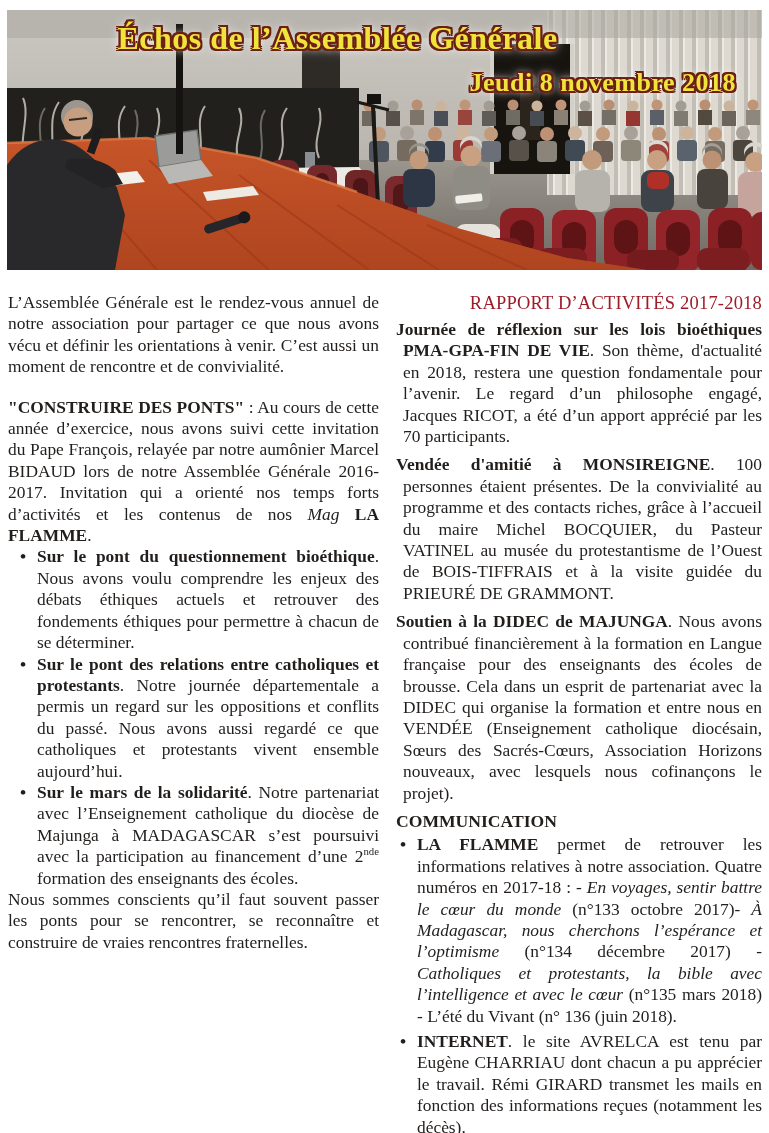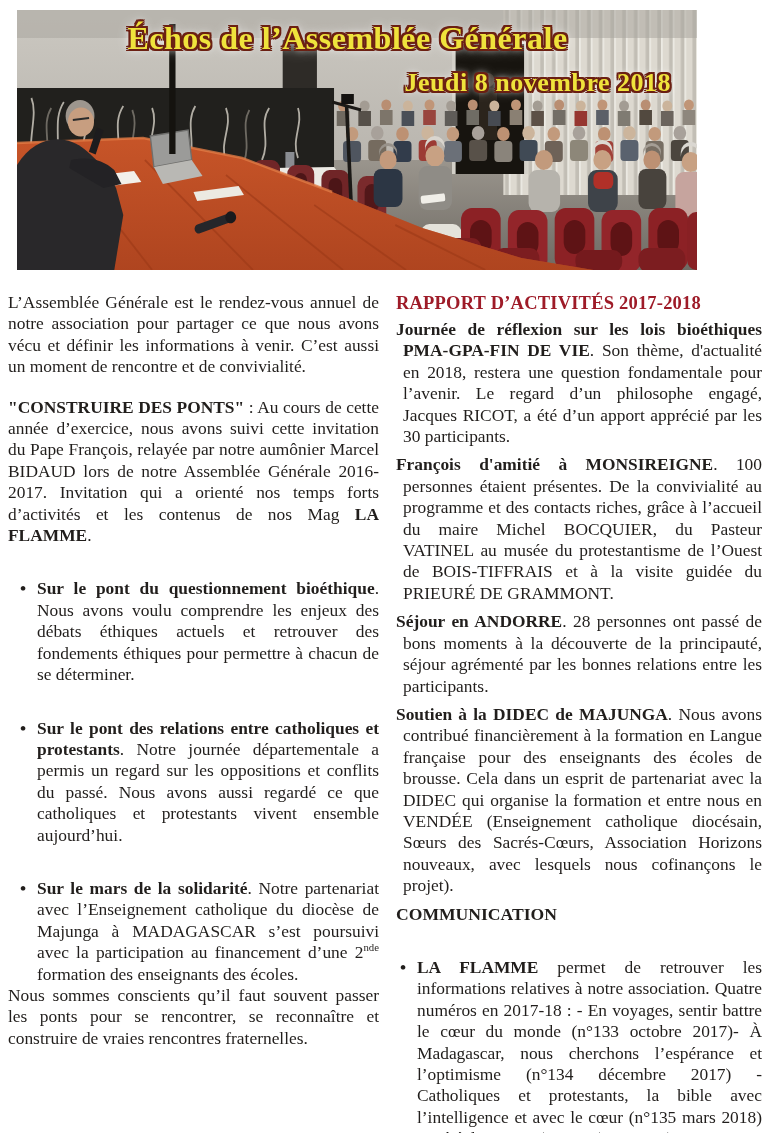--- a/index.html
+++ b/index.html
@@ -14,21 +14,21 @@
     --photo-tablecloth:#bf4e25;
     --photo-chair-red:#8c2125;
   }
   html,body{margin:0;padding:0;}
   body{
     width:769px;height:1133px;overflow:hidden;position:relative;
     background:var(--page-background);
     font-family:"Liberation Serif","DejaVu Serif",serif;
   }
   .photo{
-    position:absolute;left:17px;top:10px;width:680px;height:260px;
+    position:absolute;left:7px;top:10px;width:755px;height:260px;
     overflow:hidden;background:var(--photo-wall);
   }
   .photo svg{display:block;width:100%;height:100%;}
   .photo-title{
     position:absolute;top:10px;left:8px;width:645px;text-align:center;
     font-size:32px;font-weight:bold;color:var(--title-yellow);letter-spacing:.5px;
     text-shadow:
       2px 2px 0 var(--title-outline),-2px -2px 0 var(--title-outline),
       2px -2px 0 var(--title-outline),-2px 2px 0 var(--title-outline),
       2px 0 0 var(--title-outline),-2px 0 0 var(--title-outline),
@@ -49,34 +49,34 @@
     position:absolute;top:292px;
     font-size:17.4px;line-height:21.4px;text-align:justify;
     color:var(--body-text);
     hyphens:auto;-webkit-hyphens:auto;
   }
   .col-left{left:8px;width:371px;}
   .col-right{left:396px;width:366px;}
   p{margin:0;}
   .para-gap{margin-top:19px;}
   .rapport-heading{
-    font-size:18.5px;line-height:22px;font-weight:bold;text-align:left;
+    font-size:18.5px;line-height:22px;font-weight:normal;text-align:right;
     color:var(--heading-red);margin:0 0 5px 0;letter-spacing:.2px;
   }
   .comm-heading{
     font-size:17.6px;line-height:21.4px;font-weight:bold;text-align:left;
     margin:2px 0 2px 0;color:var(--body-text);font-family:Liberation Serif, serif;
   }
   .col-right .rpara{margin-bottom:7px;padding-left:7px;text-indent:-7px;}
-  .bullet{position:relative;padding-left:29px;margin-top:32px;}
+  .bullet{position:relative;padding-left:29px;}
   .bullet::before{content:"\2022";position:absolute;left:12px;font-weight:bold;}
   .col-right .bullet{padding-left:21px;margin-bottom:4px;}
   .col-right .bullet::before{left:4px;}
   .b{font-weight:bold;}
-  .i{}
+  .i{font-style:italic;}
   .sup{vertical-align:super;font-size:.62em;line-height:0;}
 </style>
 </head>
 <body>
 
 <div class="photo">
   <svg viewBox="0 0 755 260" preserveAspectRatio="none">
     <defs>
       <linearGradient id="wallg" x1="0" y1="0" x2="0" y2="1">
         <stop offset="0" stop-color="#cbc8c1"></stop>
@@ -309,30 +309,29 @@
       <line x1="62" y1="110" x2="80" y2="108" stroke="#2a2a2a" stroke-width="2.2"></line>
       <rect x="84" y="118" width="8" height="26" fill="#1d1c1e" transform="rotate(20 88 131)"></rect>
     </g>
   </svg>
 
   <div class="photo-title">Échos de l’Assemblée Générale</div>
   <div class="photo-date">Jeudi 8 novembre 2018</div>
 </div>
 
 <div class="col col-left">
-  <p><span> L’Assemblée Générale est le rendez-vous annuel de notre association pour partager ce que nous avons vécu et définir les informations à venir. C’est aussi un moment de rencontre et de convivialité.</span></p>
+  <p><span> L’Assemblée Générale est le rendez-vous annuel de notre association pour partager ce que nous avons vécu et définir les orientations à venir. C’est aussi un moment de rencontre et de convivialité.</span></p>
   <p class="para-gap"><span class="b">"CONSTRUIRE DES PONTS"</span><span> : Au cours de cette année d’exercice, nous avons suivi cette invitation du Pape François, relayée par notre aumônier Marcel BIDAUD lors de notre Assemblée Générale 2016-2017. Invitation qui a orienté nos temps forts d’activités et les contenus de nos </span><span class="i">Mag</span><span> </span><span class="b">LA FLAMME</span><span>.</span></p>
   <div class="bullet"><span class="b">Sur le pont du questionnement bioéthique</span><span>. Nous avons voulu comprendre les enjeux des débats éthiques actuels et retrouver des fondements éthiques pour permettre à chacun de se déterminer.</span></div>
   <div class="bullet"><span class="b">Sur le pont des relations entre catholiques et protestants</span><span>. Notre journée départementale a permis un regard sur les oppositions et conflits du passé. Nous avons aussi regardé ce que catholiques et protestants vivent ensemble aujourd’hui.</span></div>
   <div class="bullet"><span class="b">Sur le mars de la solidarité</span><span>. Notre partenariat avec l’Enseignement catholique du diocèse de Majunga à MADAGASCAR s’est poursuivi avec la participation au financement d’une 2</span><span class="sup">nde</span><span> formation des enseignants des écoles.</span></div>
   <p><span>Nous sommes conscients qu’il faut souvent passer les ponts pour se rencontrer, se reconnaître et construire de vraies rencontres fraternelles.</span></p>
 </div>
 
 <div class="col col-right">
   <h2 class="rapport-heading">RAPPORT D’ACTIVITÉS 2017-2018</h2>
-  <p class="rpara"><span class="b">Journée de réflexion sur les lois bioéthiques PMA-GPA-FIN DE VIE</span><span>. Son thème, d'actualité en 2018, restera une question fondamentale pour l’avenir. Le regard d’un philosophe engagé, Jacques RICOT, a été d’un apport apprécié par les 30 participants.</span></p>
-  <p class="rpara"><span class="b">François d'amitié à MONSIREIGNE</span><span>. 100 personnes étaient présentes. De la convivialité au programme et des contacts riches, grâce à l’accueil du maire Michel BOCQUIER, du Pasteur VATINEL au musée du protestantisme de l’Ouest de BOIS-TIFFRAIS et à la visite guidée du PRIEURÉ DE GRAMMONT.</span></p>
-  <p class="rpara"><span class="b">Séjour en ANDORRE</span><span>. 28 personnes ont passé de bons moments à la découverte de la principauté, séjour agrémenté par les bonnes relations entre les participants.</span></p>
+  <p class="rpara"><span class="b">Journée de réflexion sur les lois bioéthiques PMA-GPA-FIN DE VIE</span><span>. Son thème, d'actualité en 2018, restera une question fondamentale pour l’avenir. Le regard d’un philosophe engagé, Jacques RICOT, a été d’un apport apprécié par les 70 participants.</span></p>
+  <p class="rpara"><span class="b">Vendée d'amitié à MONSIREIGNE</span><span>. 100 personnes étaient présentes. De la convivialité au programme et des contacts riches, grâce à l’accueil du maire Michel BOCQUIER, du Pasteur VATINEL au musée du protestantisme de l’Ouest de BOIS-TIFFRAIS et à la visite guidée du PRIEURÉ DE GRAMMONT.</span></p>
   <p class="rpara"><span class="b">Soutien à la DIDEC de MAJUNGA</span><span>. Nous avons contribué financièrement à la formation en Langue française pour des enseignants des écoles de brousse. Cela dans un esprit de partenariat avec la DIDEC qui organise la formation et entre nous en VENDÉE (Enseignement catholique diocésain, Sœurs des Sacrés-Cœurs, Association Horizons nouveaux, avec lesquels nous cofinançons le projet).</span></p>
   <h3 class="comm-heading">COMMUNICATION</h3>
   <div class="bullet"><span class="b">LA FLAMME</span><span> permet de retrouver les informations relatives à notre association. Quatre numéros en 2017-18 : - </span><span class="i">En voyages, sentir battre le cœur du monde</span><span> (n°133 octobre 2017)- </span><span class="i">À Madagascar, nous cherchons l’espérance et l’optimisme</span><span> (n°134 décembre 2017) - </span><span class="i">Catholiques et protestants, la bible avec l’intelligence et avec le cœur</span><span> (n°135 mars 2018) - L’été du Vivant (n° 136 (juin 2018).</span></div>
   <div class="bullet"><span class="b">INTERNET</span><span>. le site AVRELCA est tenu par Eugène CHARRIAU dont chacun a pu apprécier le travail. Rémi GIRARD transmet les mails en fonction des informations reçues (notamment les décès).</span></div>
 </div>
 
 </body></html>

